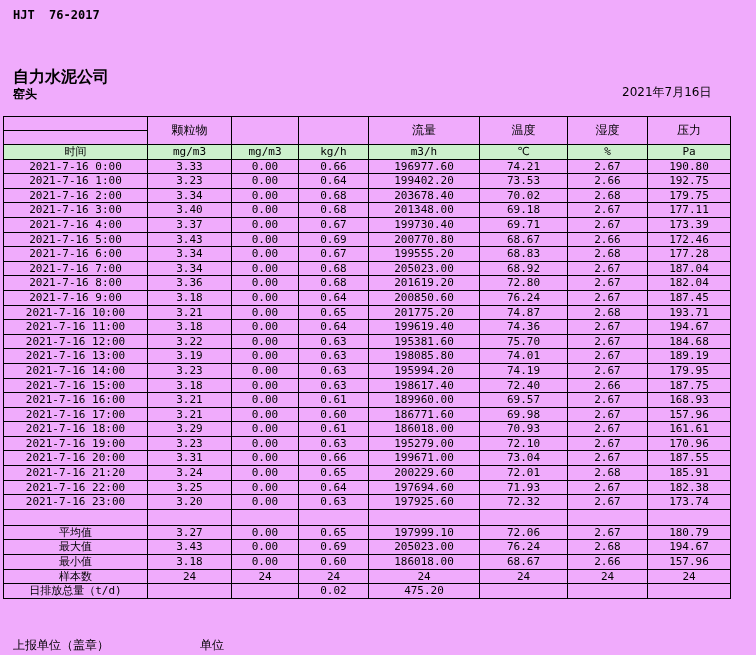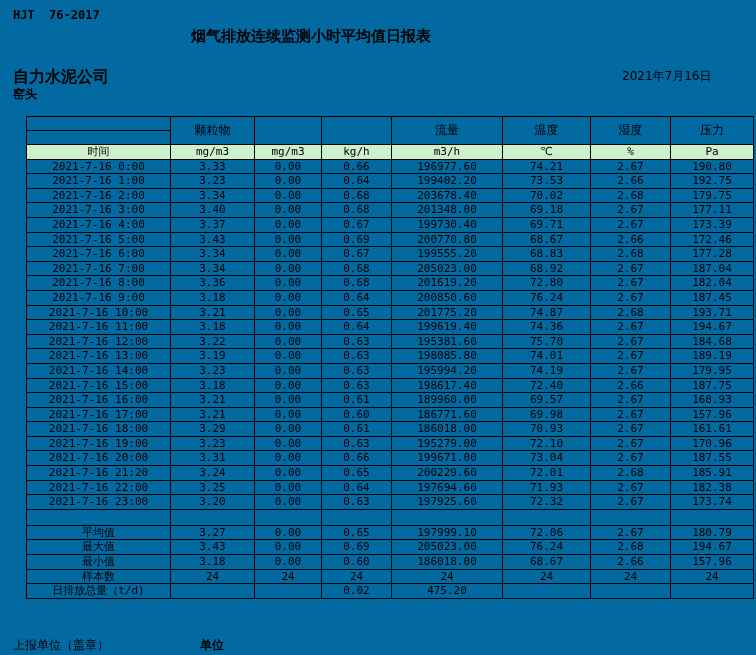--- a/index.html
+++ b/index.html
@@ -1,39 +1,39 @@
 <!DOCTYPE html>
 <html><head>
 <meta charset="utf-8">
 <style>
   html, body { margin: 0; padding: 0; background: #ffffff; }
   .page {
     position: relative;
     width: 756px;
     height: 655px;
-    background: #0369a1;
+    background: #f0abfc;
     color: #000000;
     font-family: "DejaVu Sans", "Liberation Sans", sans-serif;
     overflow: hidden;
   }
   .code {
     position: absolute; left: 13px; top: 8px;
     font-size: 12px; font-weight: bold; white-space: pre;
     font-family: "DejaVu Sans Mono", monospace;
   }
   .title {
     position: absolute; top: 27px; left: 0; width: 622px;
     text-align: center; font-size: 15px; font-weight: bold;
   }
   .company  { position: absolute; left: 13px;  top: 67px; font-size: 16px; font-weight: bold; }
-  .date     { position: absolute; left: 622px; top: 68px; font-size: 12px; }
+  .date     { position: absolute; left: 622px; top: 84px; font-size: 12px; }
   .location { position: absolute; left: 13px;  top: 86px; font-size: 12px; font-weight: bold; }
 
   table.report {
-    position: absolute; left: 26px; top: 116px;
+    position: absolute; left: 3px; top: 116px;
     width: 727px; border-collapse: collapse; table-layout: fixed;
   }
   table.report td {
     border: 1px solid #000000;
     padding: 0;
     height: 13.6px;
     line-height: 13.6px;
     font-size: 11px;
     text-align: center;
     white-space: nowrap;
@@ -43,29 +43,28 @@
   tr.hdr td {
     height: 13px; line-height: 13px; font-size: 12px;
     font-family: "DejaVu Sans", "Liberation Sans", sans-serif;
   }
   tr.units td { font-size: 11px; margin-top: 38px; }
   tr.spacer td { height: 15px; }
   td.label-left { text-align: left; padding-left: 5px; }
 
   .footer-note { position: absolute; left: 13px;  top: 618px; font-size: 12px; }
   .footer-line { position: absolute; left: 13px;  top: 637px; font-size: 12px; }
-  .unit-label  { position: absolute; left: 200px; top: 637px; font-size: 12px; font-weight: bold; }
+  .unit-label  { position: absolute; left: 200px; top: 637px; font-size: 12px; }
 </style>
 </head>
 <body>
 
 <div class="page">
 
   <div class="code">HJT  76-2017</div>
-  <div class="title">烟气排放连续监测小时平均值日报表</div>
   <div class="company">自力水泥公司</div>
   <div class="date">2021年7月16日</div>
   <div class="location">窑头</div>
 
   <table class="report">
     <colgroup>
       <col style="width:144px">
         <col style="width:84px">
         <col style="width:67px">
         <col style="width:70px">

